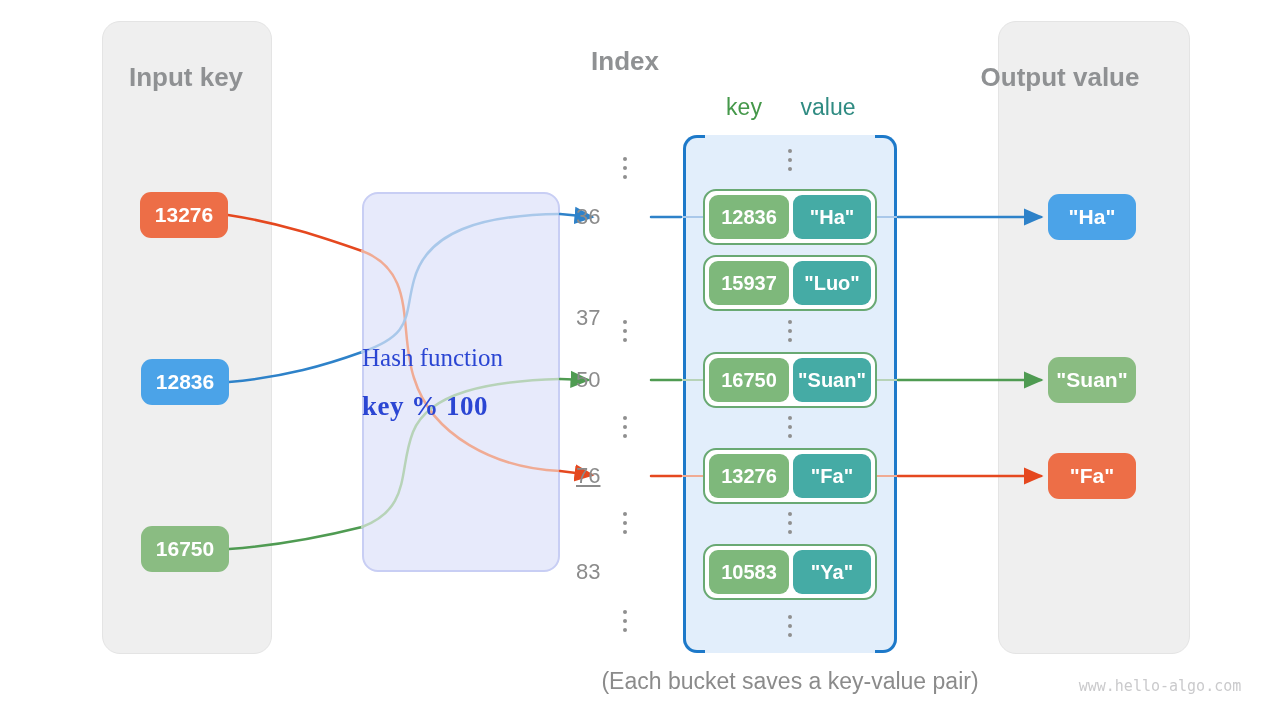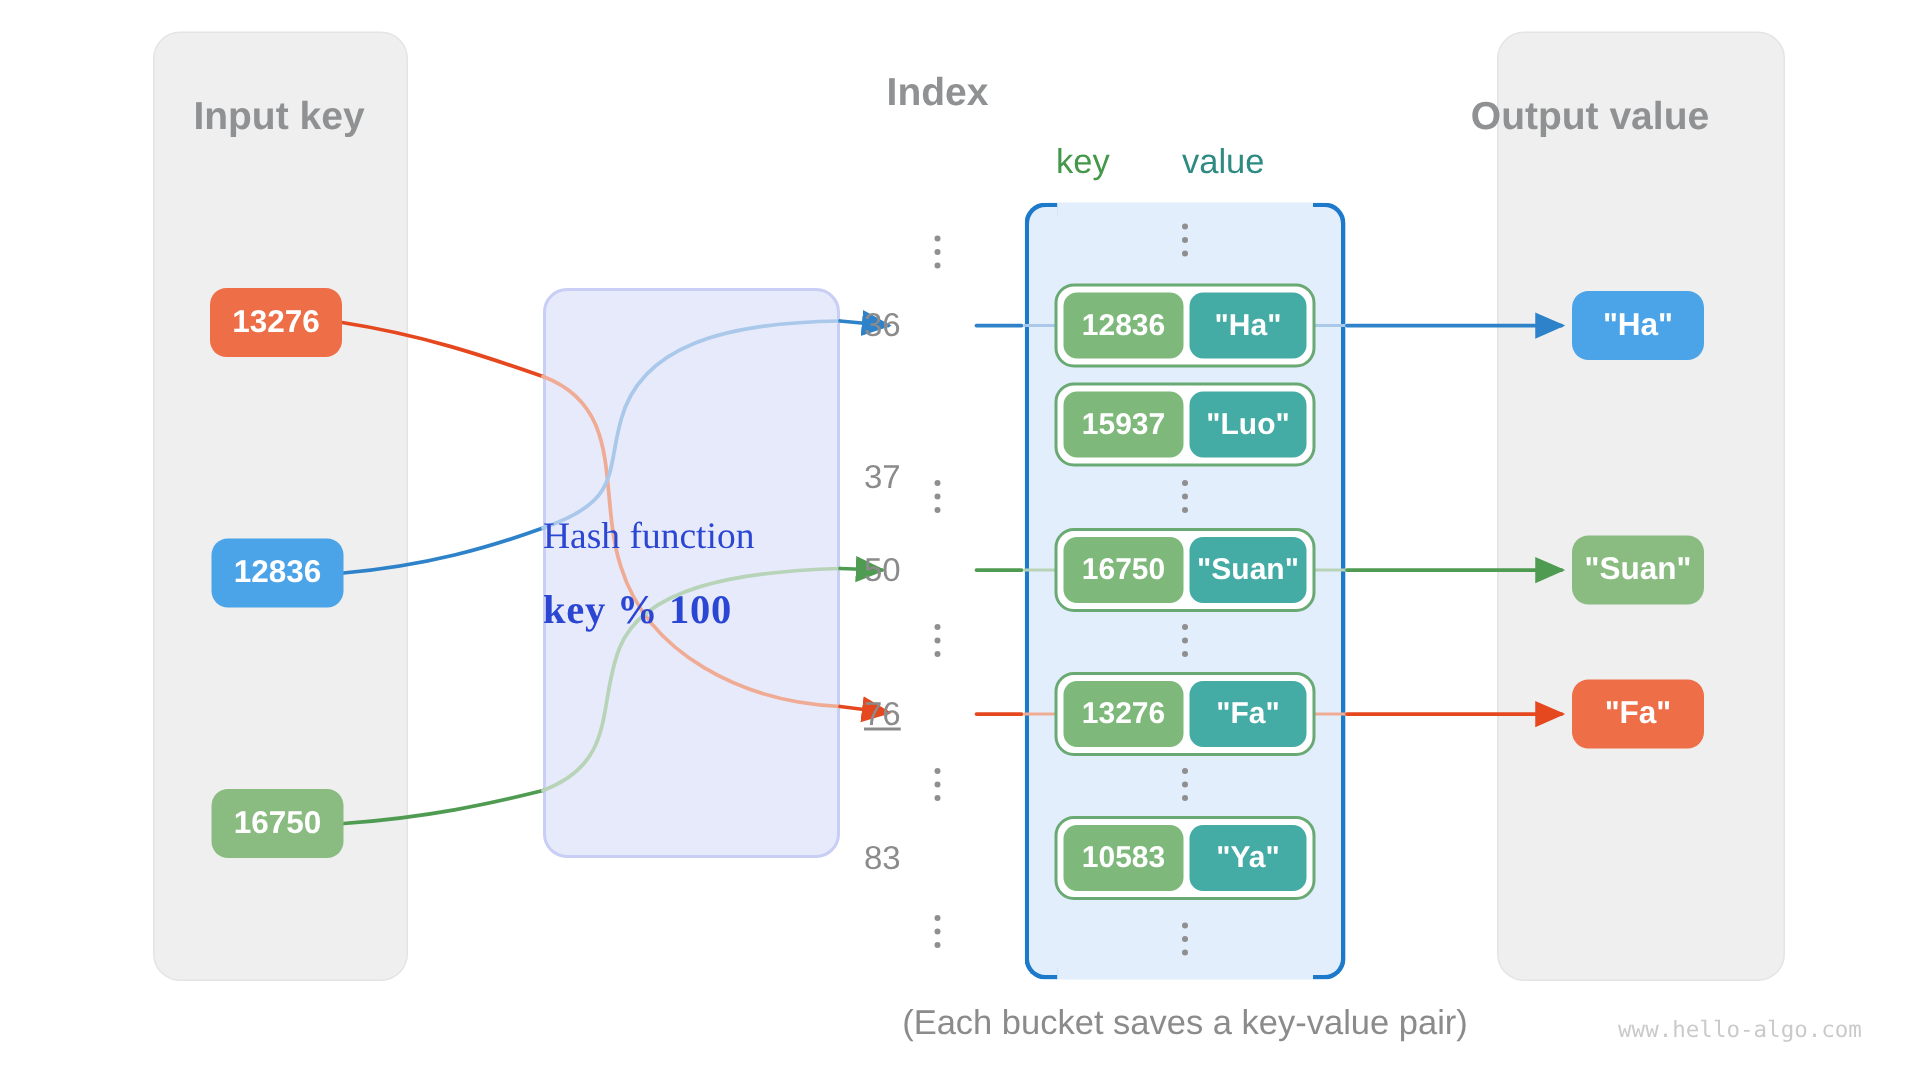--- a/index.html
+++ b/index.html
@@ -64,21 +64,21 @@
     border-top:3px solid var(--c-bracket-blue,#1D79C9);
     border-bottom:3px solid var(--c-bracket-blue,#1D79C9);
     border-radius:14px 0 0 14px;
   }
   #bracket-right{
     left:875px;border-right:3px solid var(--c-bracket-blue,#1D79C9);
     border-top:3px solid var(--c-bracket-blue,#1D79C9);
     border-bottom:3px solid var(--c-bracket-blue,#1D79C9);
     border-radius:0 14px 14px 0;
   }
-  .kv-label{position:absolute;top:94px;width:80px;font-size:23px;z-index:3;}
+  .kv-label{position:absolute;top:94px;width:80px;text-align:center;font-size:23px;z-index:3;}
   #label-key{left:704px;color:var(--c-label-key,#45984A);}
   #label-value{left:788px;color:var(--c-label-value,#2F8B82);}
   
   .bucket{
     position:absolute;left:703px;width:174px;height:56px;border-radius:13px;
     background:#ffffff;border:2px solid var(--c-bucket-border,#69A973);
     box-sizing:border-box;display:flex;align-items:center;gap:4px;padding:4px;z-index:3;
   }
   .bucket .bk{
     width:80px;height:44px;border-radius:9px;background:var(--c-key-green,#7EB87B);

